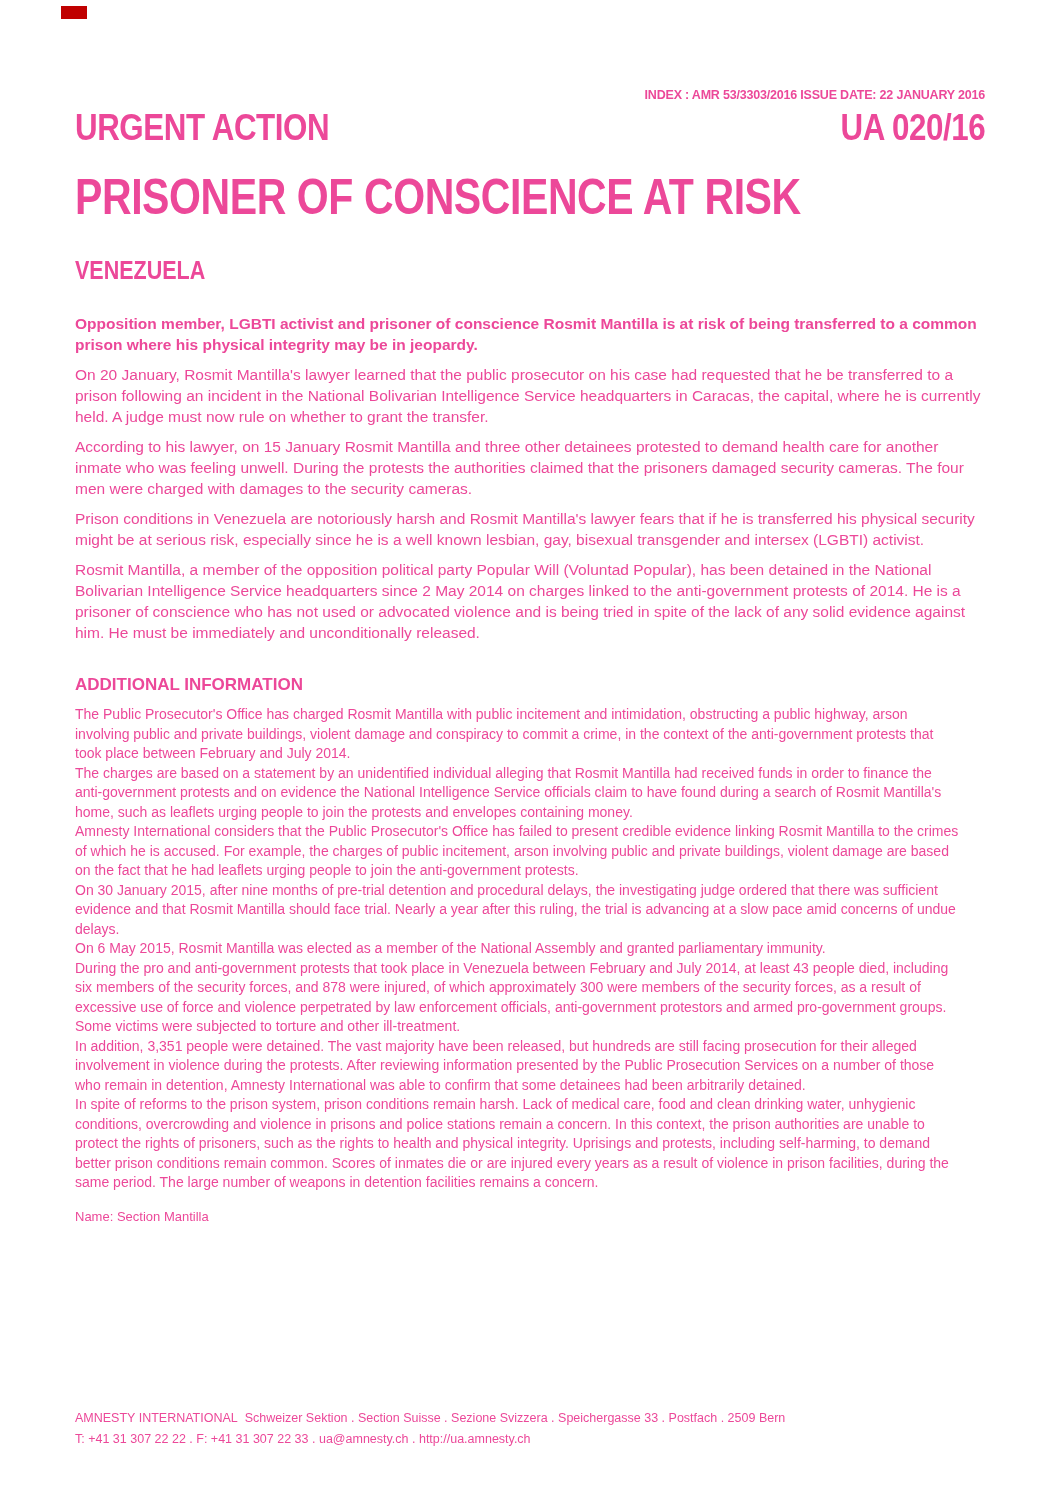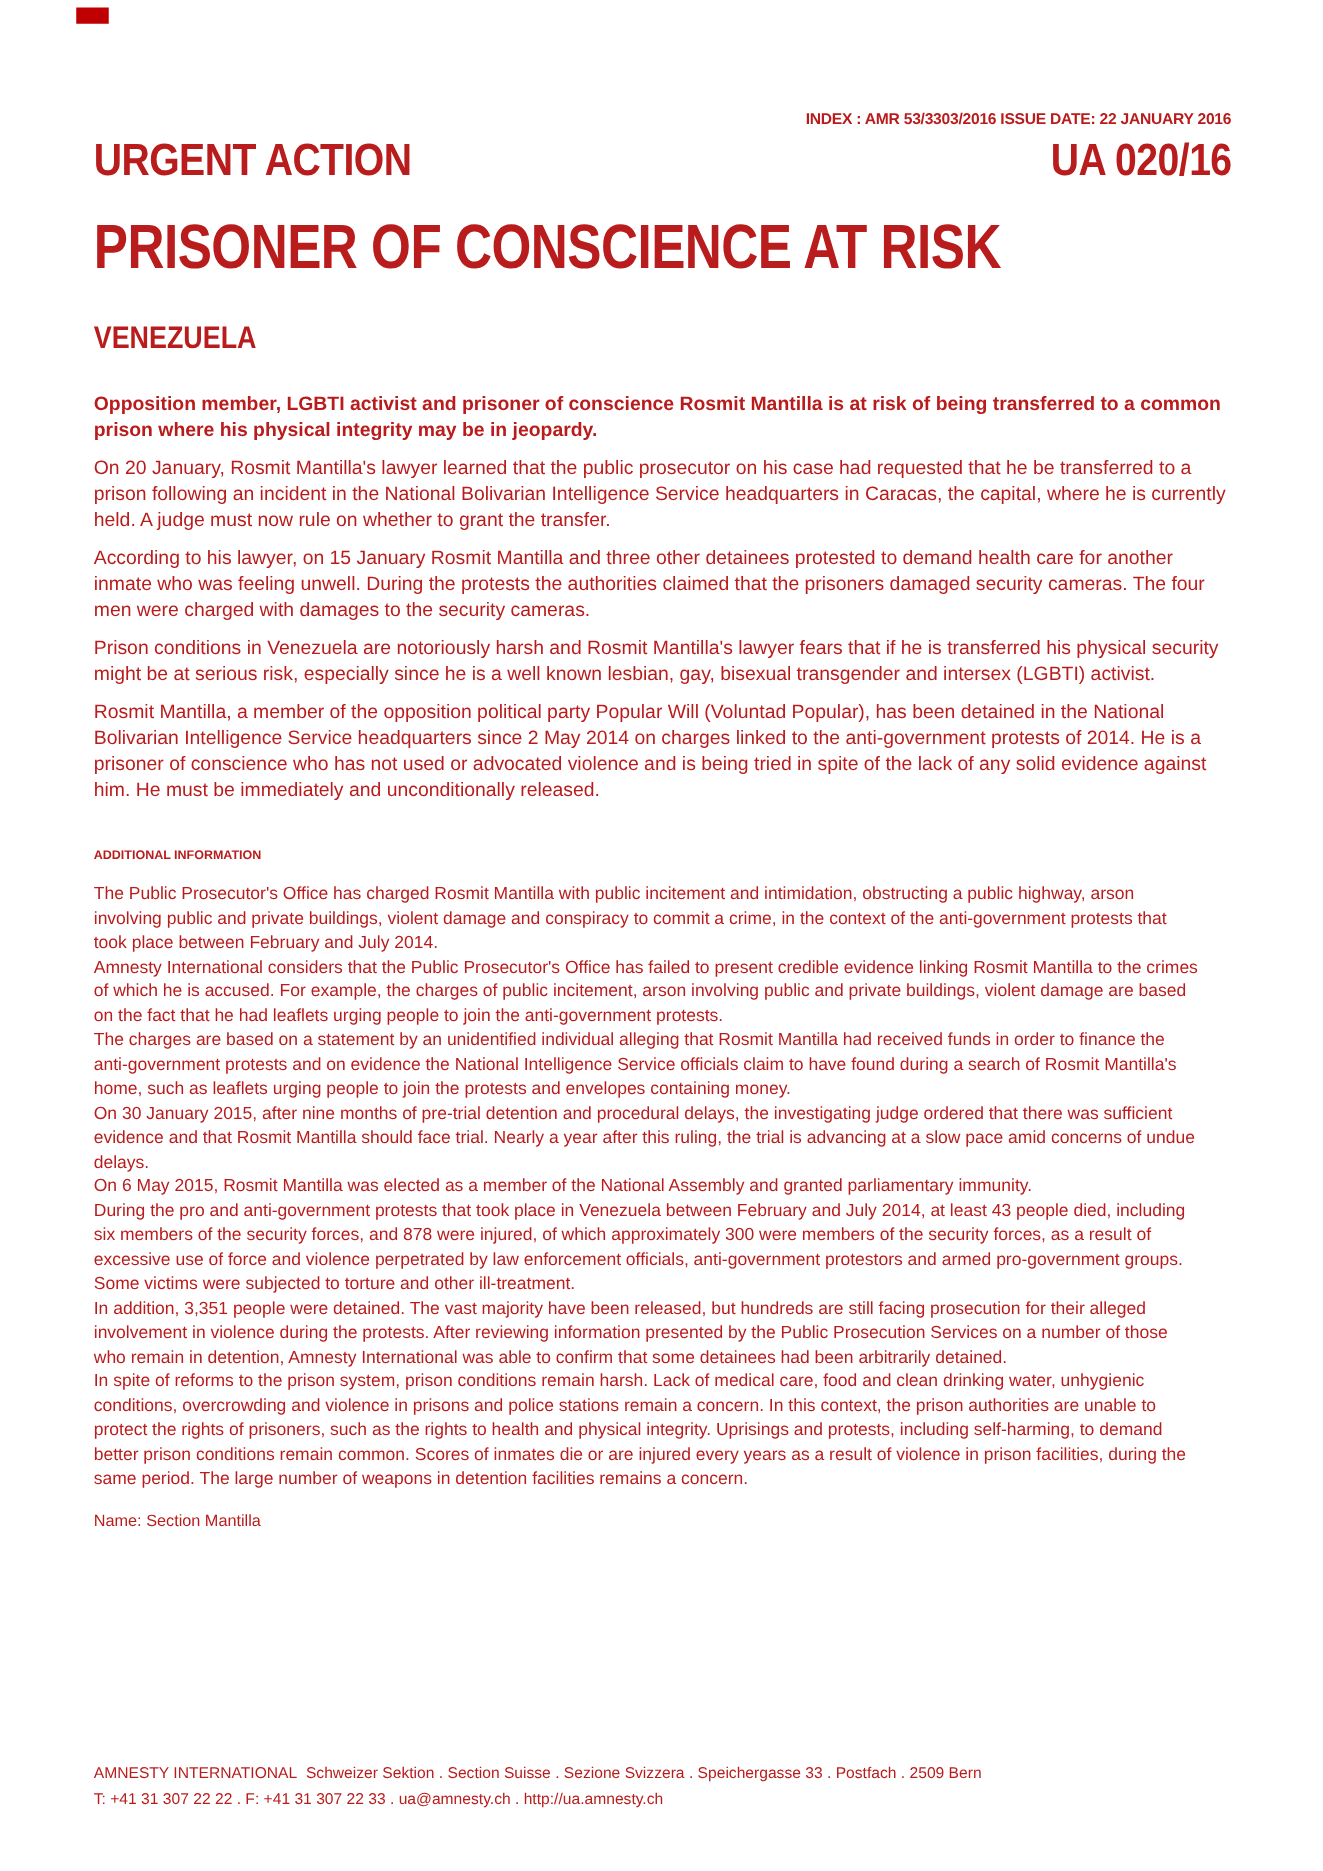--- a/index.html
+++ b/index.html
@@ -2,21 +2,21 @@
 <html><head>
 <meta charset="utf-8">
 <style>
   html, body { margin: 0; padding: 0; background: #e8e8e8; }
   .page {
     position: relative;
     width: 1058px;
     height: 1497px;
     margin: 0 auto;
     background: #ffffff;
-    color: #b91c1c;
+    color: #ec4899;
     font-family: "Liberation Sans", sans-serif;
     overflow: hidden;
   }
   .red-marker {
     position: absolute;
     left: 61px;
     top: 6px;
     width: 26px;
     height: 13px;
     background: #c00000;
@@ -84,21 +84,21 @@
     top: 313px;
     left: 75px;
     width: 912px;
     font-size: 15.5px;
     line-height: 21px;
   }
   .lead { font-weight: bold; margin: 0 0 9px 0; }
   .para { margin: 0 0 9px 0; }
   .add-heading {
     margin: 33px 0 12px 0;
-    font-size: 10px;
+    font-size: 17px;
     font-weight: bold;
     line-height: 17px;
   }
   .add-para {
     margin: 0;
     width: 885px;
     font-size: 14px;
     line-height: 19.5px;
   }
   .name-line { margin: 16px 0 0 0; font-size: 13px; line-height: 16px; }
@@ -135,22 +135,22 @@
     <p class="lead">Opposition member, LGBTI activist and prisoner of conscience Rosmit Mantilla is at risk of being transferred to a common prison where his physical integrity may be in jeopardy.</p>
 
     <p class="para">On 20 January, Rosmit Mantilla's lawyer learned that the public prosecutor on his case had requested that he be transferred to a prison following an incident in the National Bolivarian Intelligence Service headquarters in Caracas, the capital, where he is currently held. A judge must now rule on whether to grant the transfer.</p>
     <p class="para">According to his lawyer, on 15 January Rosmit Mantilla and three other detainees protested to demand health care for another inmate who was feeling unwell. During the protests the authorities claimed that the prisoners damaged security cameras. The four men were charged with damages to the security cameras.</p>
     <p class="para">Prison conditions in Venezuela are notoriously harsh and Rosmit Mantilla's lawyer fears that if he is transferred his physical security might be at serious risk, especially since he is a well known lesbian, gay, bisexual transgender and intersex (LGBTI) activist.</p>
     <p class="para">Rosmit Mantilla, a member of the opposition political party Popular Will (Voluntad Popular), has been detained in the National Bolivarian Intelligence Service headquarters since 2 May 2014 on charges linked to the anti-government protests of 2014. He is a prisoner of conscience who has not used or advocated violence and is being tried in spite of the lack of any solid evidence against him. He must be immediately and unconditionally released.</p>
 
     <h3 class="add-heading">ADDITIONAL INFORMATION</h3>
 
     <p class="add-para">The Public Prosecutor's Office has charged Rosmit Mantilla with public incitement and intimidation, obstructing a public highway, arson involving public and private buildings, violent damage and conspiracy to commit a crime, in the context of the anti-government protests that took place between February and July 2014.</p>
+    <p class="add-para">The charges are based on a statement by an unidentified individual alleging that Rosmit Mantilla had received funds in order to finance the anti-government protests and on evidence the National Intelligence Service officials claim to have found during a search of Rosmit Mantilla's home, such as leaflets urging people to join the protests and envelopes containing money.</p>
     <p class="add-para">Amnesty International considers that the Public Prosecutor's Office has failed to present credible evidence linking Rosmit Mantilla to the crimes of which he is accused. For example, the charges of public incitement, arson involving public and private buildings, violent damage are based on the fact that he had leaflets urging people to join the anti-government protests.</p>
-    <p class="add-para">The charges are based on a statement by an unidentified individual alleging that Rosmit Mantilla had received funds in order to finance the anti-government protests and on evidence the National Intelligence Service officials claim to have found during a search of Rosmit Mantilla's home, such as leaflets urging people to join the protests and envelopes containing money.</p>
     <p class="add-para">On 30 January 2015, after nine months of pre-trial detention and procedural delays, the investigating judge ordered that there was sufficient evidence and that Rosmit Mantilla should face trial. Nearly a year after this ruling, the trial is advancing at a slow pace amid concerns of undue delays.</p>
     <p class="add-para">On 6 May 2015, Rosmit Mantilla was elected as a member of the National Assembly and granted parliamentary immunity.</p>
     <p class="add-para">During the pro and anti-government protests that took place in Venezuela between February and July 2014, at least 43 people died, including six members of the security forces, and 878 were injured, of which approximately 300 were members of the security forces, as a result of excessive use of force and violence perpetrated by law enforcement officials, anti-government protestors and armed pro-government groups. Some victims were subjected to torture and other ill-treatment.</p>
     <p class="add-para">In addition, 3,351 people were detained. The vast majority have been released, but hundreds are still facing prosecution for their alleged involvement in violence during the protests. After reviewing information presented by the Public Prosecution Services on a number of those who remain in detention, Amnesty International was able to confirm that some detainees had been arbitrarily detained.</p>
     <p class="add-para">In spite of reforms to the prison system, prison conditions remain harsh. Lack of medical care, food and clean drinking water, unhygienic conditions, overcrowding and violence in prisons and police stations remain a concern. In this context, the prison authorities are unable to protect the rights of prisoners, such as the rights to health and physical integrity. Uprisings and protests, including self-harming, to demand better prison conditions remain common. Scores of inmates die or are injured every years as a result of violence in prison facilities, during the same period. The large number of weapons in detention facilities remains a concern.</p>
 
     <p class="name-line"><span class="name-label">Name:</span> <span>Section Mantilla</span></p>
   </div>
 
   <div class="footer">

